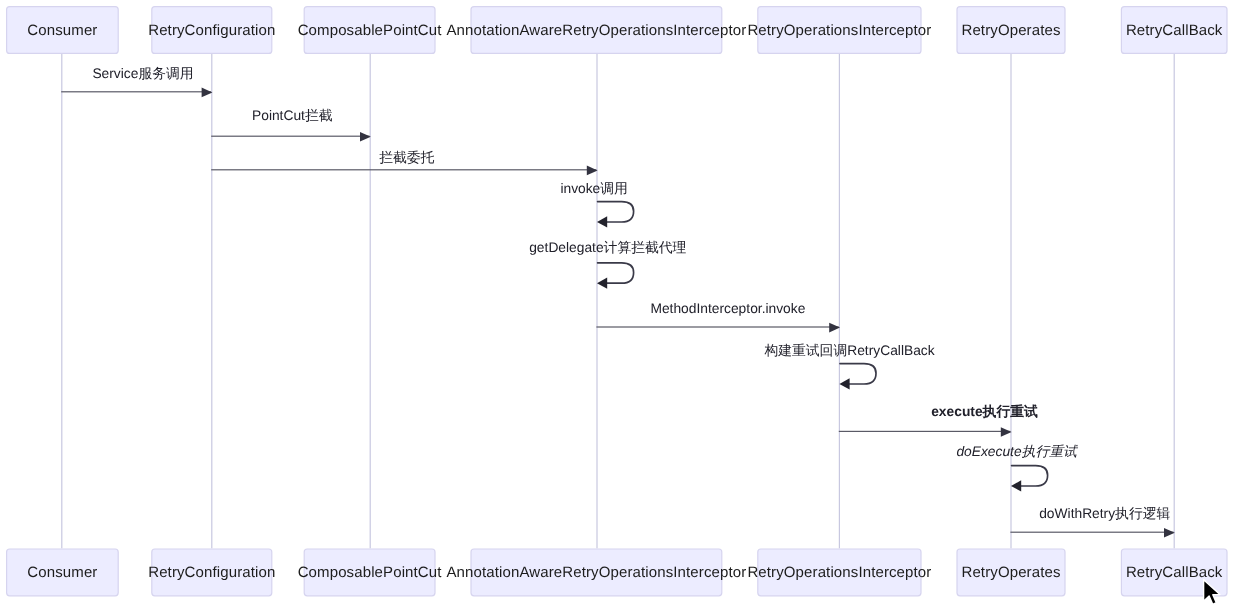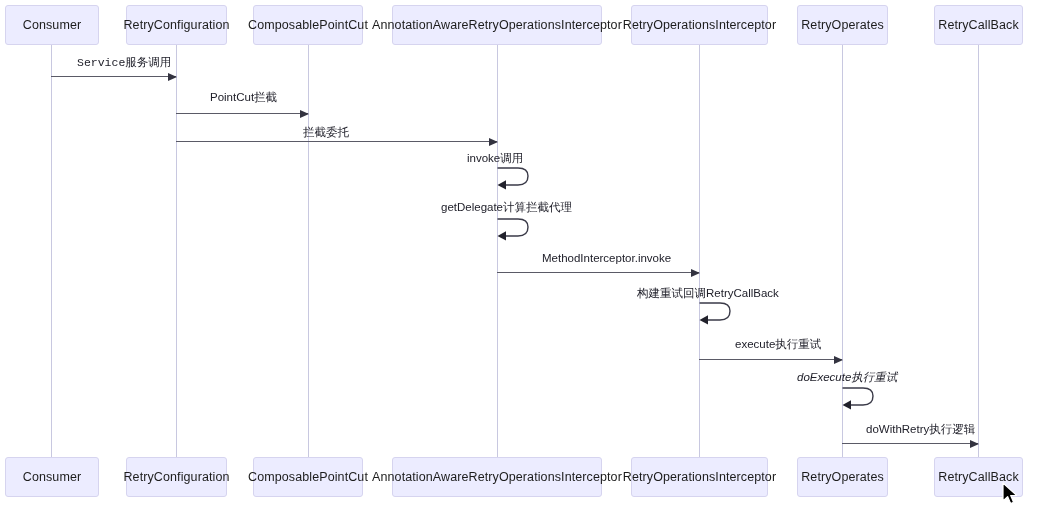--- a/index.html
+++ b/index.html
@@ -109,25 +109,25 @@
       </div>
       <div class="actor-box" style="left: 797px; width: 91px; top: 5px; height: 40px;">
         <span>RetryOperates</span>
       </div>
       <div class="actor-box" style="left: 934px; width: 89px; top: 5px; height: 40px;">
         <span>RetryCallBack</span>
       </div>
     </div>
   <div id="messages">
       <div class="msg" style="left: 51px; top: 76px; width: 125px;"></div>
-      <div class="msg-label" style="left: 77px; top: 57px; font-family: Liberation Mono, monospace;">Service服务调用</div>
+      <div class="msg-label" style="left: 77px; top: 57px;">Service服务调用</div>
       <div class="msg" style="left: 176px; top: 113px; width: 132px;"></div>
       <div class="msg-label" style="left: 210px; top: 92px;">PointCut拦截</div>
       <div class="msg" style="left: 176px; top: 141px; width: 321px;"></div>
-      <div class="msg-label" style="left: 303px; top: 127px;">拦截委托</div>
+      <div class="msg-label" style="left: 316px; top: 127px;">拦截委托</div>
       <div class="selfloop" style="left: 497px; top: 162px;">
         <svg width="46" height="34" viewBox="0 0 46 34" xmlns="http://www.w3.org/2000/svg">
           <path d="M1 6 L21 6 Q31 6 31 14 Q31 23 21 23 L8 23" fill="none" stroke="#3a3a48" stroke-width="1.4" stroke-linecap="round"></path>
           <path d="M9 18.2 L0.5 23 L9 27.6 Z" fill="#22222c"></path>
         </svg>
       </div>
       <div class="msg-label" style="left: 467px; top: 153px; text-align: right;">invoke调用</div>
       <div class="selfloop" style="left: 497px; top: 213px;">
         <svg width="46" height="34" viewBox="0 0 46 34" xmlns="http://www.w3.org/2000/svg">
           <path d="M1 6 L21 6 Q31 6 31 14 Q31 23 21 23 L8 23" fill="none" stroke="#3a3a48" stroke-width="1.4" stroke-linecap="round"></path>
@@ -138,21 +138,21 @@
       <div class="msg" style="left: 497px; top: 272px; width: 202px;"></div>
       <div class="msg-label" style="left: 542px; top: 253px;">MethodInterceptor.invoke</div>
       <div class="selfloop" style="left: 699px; top: 297px;">
         <svg width="46" height="34" viewBox="0 0 46 34" xmlns="http://www.w3.org/2000/svg">
           <path d="M1 6 L21 6 Q31 6 31 14 Q31 23 21 23 L8 23" fill="none" stroke="#3a3a48" stroke-width="1.4" stroke-linecap="round"></path>
           <path d="M9 18.2 L0.5 23 L9 27.6 Z" fill="#22222c"></path>
         </svg>
       </div>
       <div class="msg-label" style="left: 637px; top: 288px;">构建重试回调RetryCallBack</div>
       <div class="msg" style="left: 699px; top: 359px; width: 143px;"></div>
-      <div class="msg-label" style="left: 735px; top: 339px;">execute执行重试</div>
+      <div class="msg-label" style="left: 776px; top: 339px; font-weight: bold;">execute执行重试</div>
       <div class="selfloop" style="left: 842px; top: 382px;">
         <svg width="46" height="34" viewBox="0 0 46 34" xmlns="http://www.w3.org/2000/svg">
           <path d="M1 6 L21 6 Q31 6 31 14 Q31 23 21 23 L8 23" fill="none" stroke="#3a3a48" stroke-width="1.4" stroke-linecap="round"></path>
           <path d="M9 18.2 L0.5 23 L9 27.6 Z" fill="#22222c"></path>
         </svg>
       </div>
       <div class="msg-label" style="left: 797px; top: 372px; font-style: italic;">doExecute执行重试</div>
       <div class="msg" style="left: 842px; top: 443px; width: 136px;"></div>
       <div class="msg-label" style="left: 866px; top: 424px; text-align: right;">doWithRetry执行逻辑</div>
     </div>

